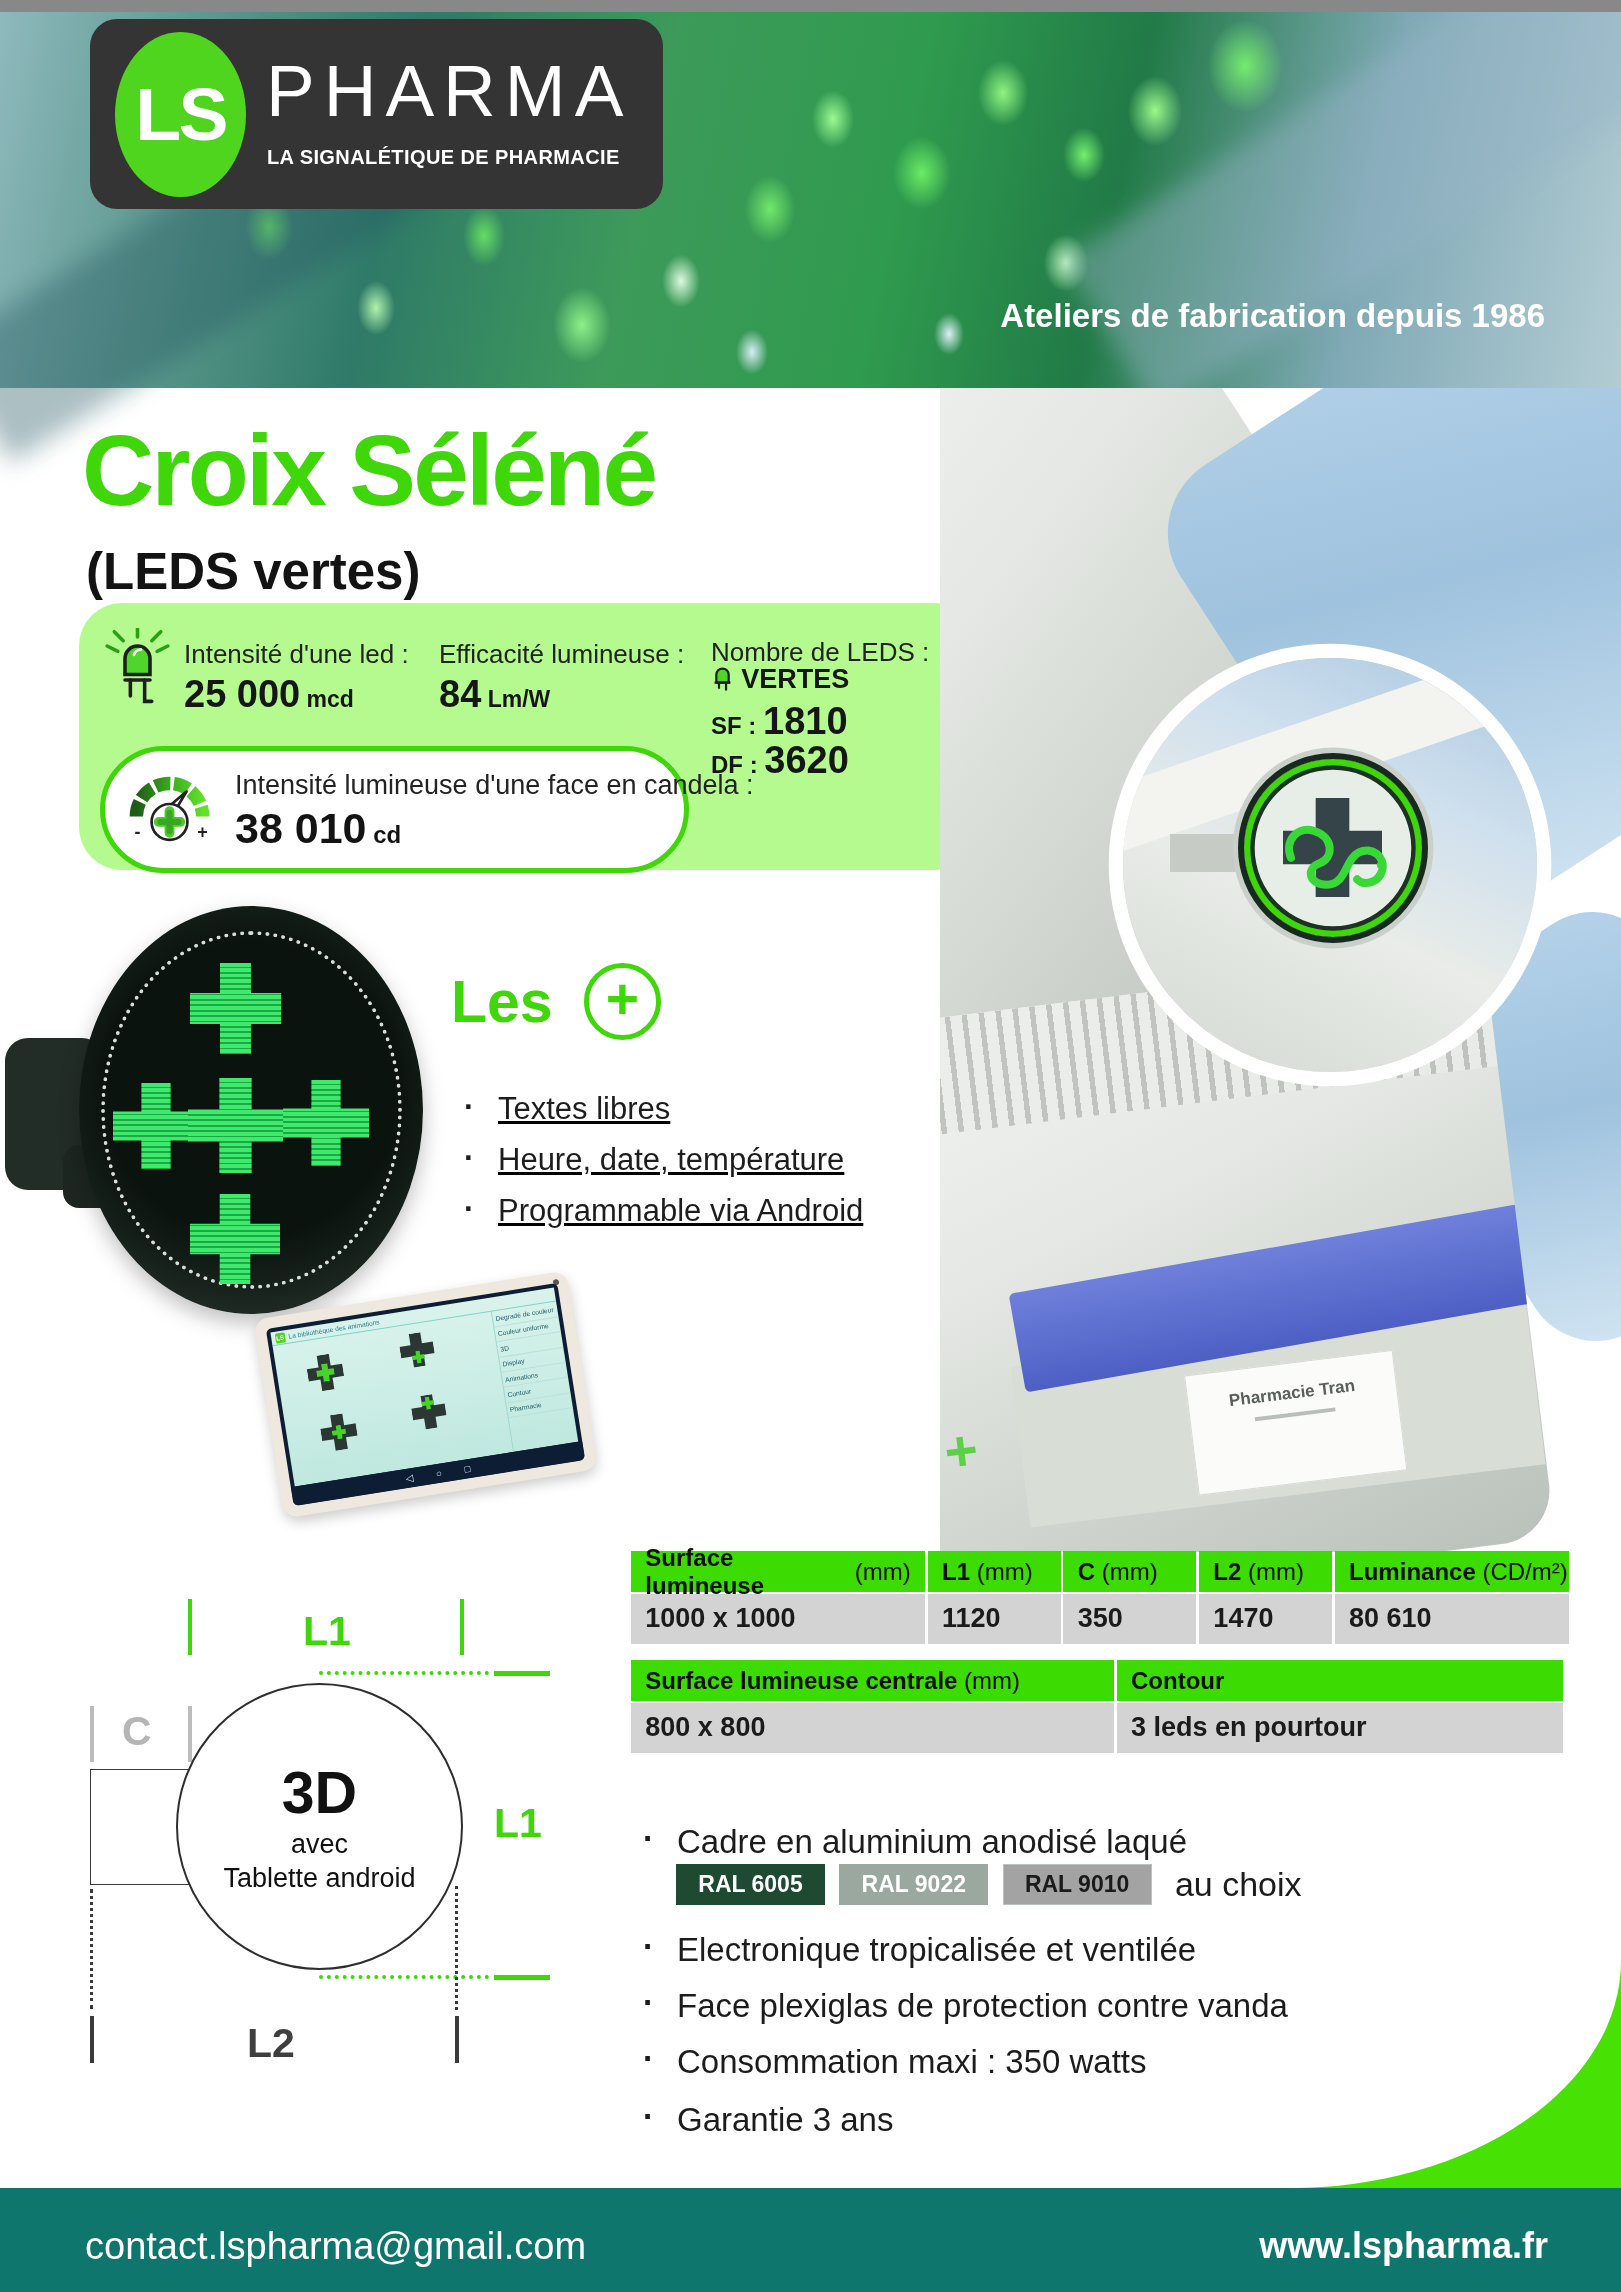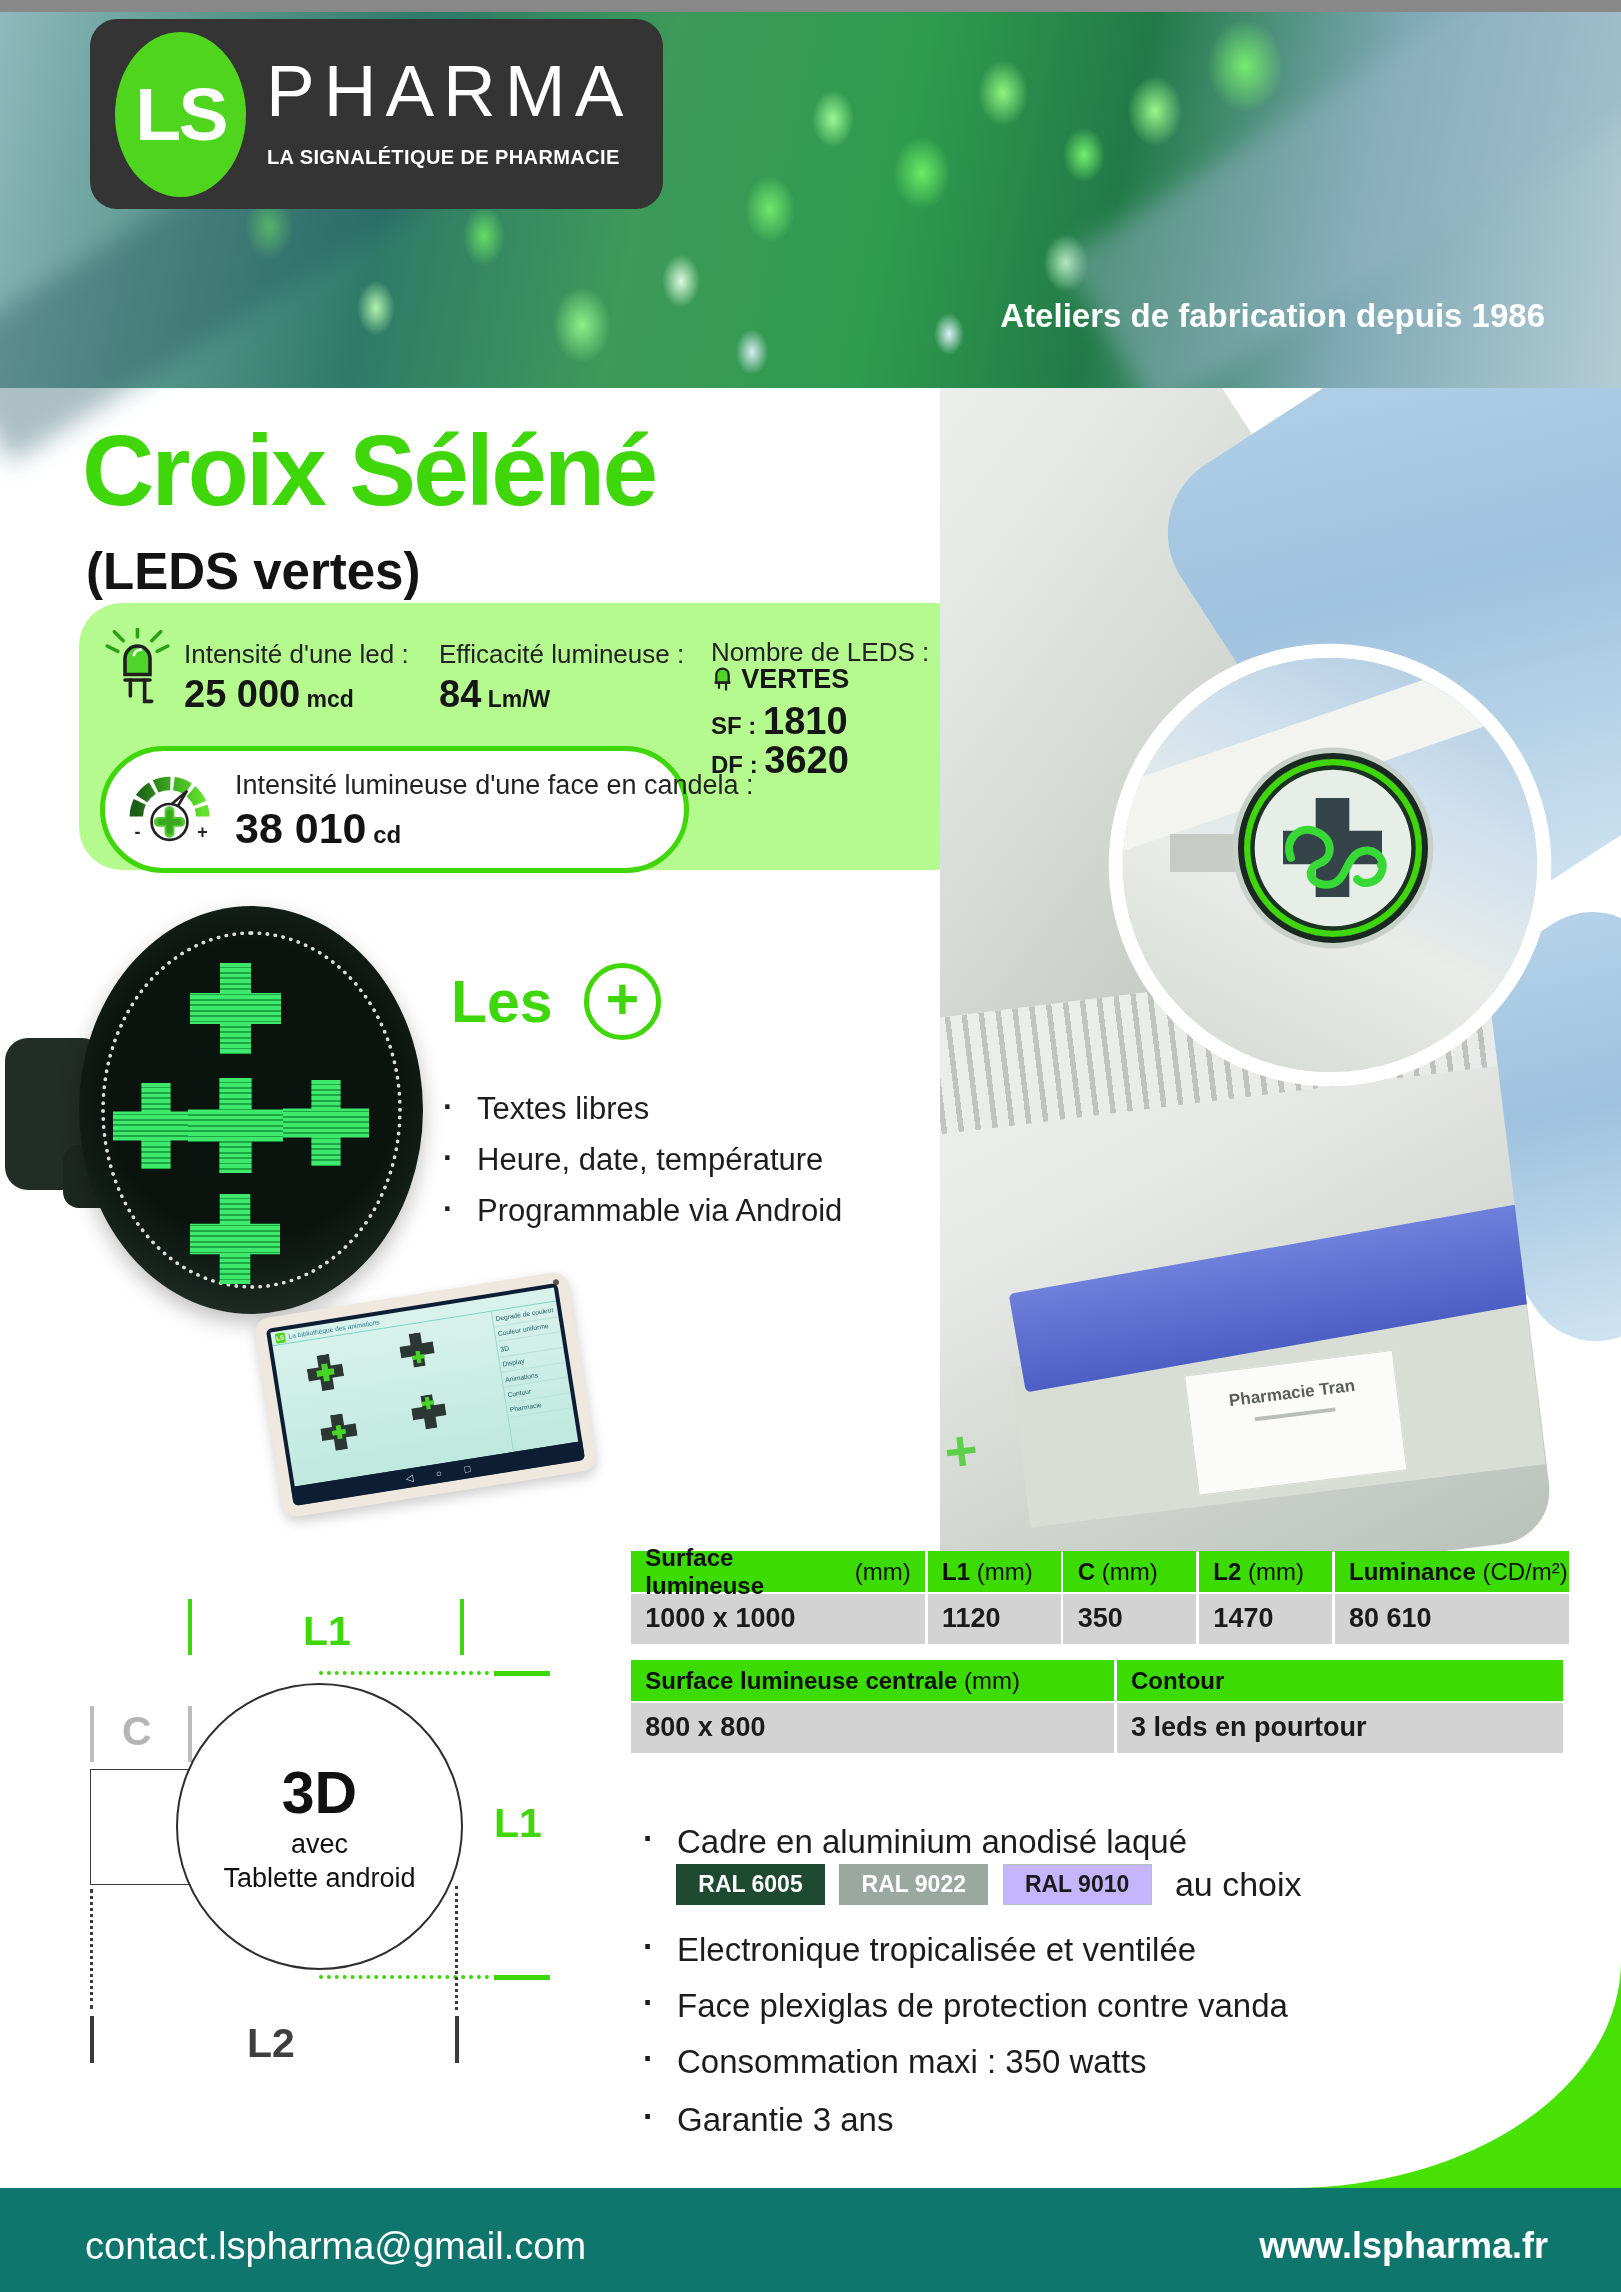--- a/index.html
+++ b/index.html
@@ -80,21 +80,21 @@
   .cx-top{ left:111px; top:57px; width:91px; height:91px; }
   .cx-left{ left:34px; top:177px; width:86px; height:86px; }
   .cx-mid{ left:109px; top:172px; width:95px; height:95px; }
   .cx-right{ left:204px; top:174px; width:86px; height:86px; }
   .cx-bot{ left:111px; top:288px; width:90px; height:90px; }
 
   
   .les-heading{ left:451px; top:956px; color:#3fd60a; font-size:59px; font-weight:800; }
   .plus-circle{ left:584px; top:951px; width:77px; height:77px; border:5.4px solid #3fd60a; border-radius:50%;
     color:#3fd60a; font-size:57px; font-weight:900; display:flex; align-items:center; justify-content:center; padding-bottom:5.4px; }
-  .plus-items{ left:443px; top:1071px; list-style:none; }
+  .plus-items{ left:464px; top:1071px; list-style:none;text-decoration:underline; }
   .plus-items li{ font-size:31px; color:#1d1d1d; line-height:51px; padding-left:34px; position:relative; }
   .plus-items li::before{ content:"·"; position:absolute; left:0; top:-1.8px; font-weight:700; color:#1d1d1d; }
 
   
   .tablet{ left:267px; top:1282px; width:317px; height:201px; transform:rotate(-9deg);
     background:#efe8df; border-radius:14.3px; box-shadow:0 5.4px 12.5px rgba(0,0,0,.2); }
   .tablet-cam{ position:absolute; right:9px; top:7.2px; width:6.3px; height:6.3px; border-radius:50%; background:#5a554e; }
   .tab-screen{ position:absolute; left:10.7px; top:10.7px; right:10.7px; bottom:10.7px; background:#0d1d33; border-radius:5.4px; overflow:hidden; }
   .tab-inner{ position:absolute; left:4.5px; top:4.5px; right:4.5px; bottom:19.7px;
     background:linear-gradient(180deg,#d9f3ec,#bfe8df); overflow:hidden; }
@@ -172,21 +172,21 @@
   .c1{ width:294px; } .c2{ width:133px; } .c3{ width:133px; } .c4{ width:133px; } .c5{ width:234px; }
   .d1{ width:483px; } .d2{ width:446px; }
 
   
   .feat{ position:absolute; font-size:33px; color:#1c1c1c; padding-left:34px; }
   .feat::before{ content:"·"; position:absolute; left:0; top:-2.7px; font-weight:700; }
   .swatches{ left:676px; top:1852px; display:flex; align-items:center; gap:14.3px; }
   .sw{ width:149px; height:41px; display:flex; align-items:center; justify-content:center;
     font-size:23px; font-weight:700; color:#fff; }
   .sw1{ background:#1d4a31; } .sw2{ background:#9aa89f; }
-  .sw3{ background:#c4b5fd; color:#1a1a1a; border:1.8px solid #b9c3bd; }
+  .sw3{ background:#a3a3a3; color:#1a1a1a; border:1.8px solid #b9c3bd; }
   .au-choix{ font-size:34px; color:#1c1c1c; margin-left:9px; }
 
   
   .curve-green{ left:1290px; top:1949px; width:331px; height:227px; background:#47e203; }
   .curve-mask{ left:1290px; top:1949px; width:331px; height:227px; background:#fff;
     border-bottom-right-radius:331px 227px; }
   .footer{ left:0; top:2176px; width:1621px; height:116px; background:#0f766e;
     display:flex; align-items:center; justify-content:space-between; padding:0 73px 0 85px; }
   .footer-email{ color:#fff; font-size:38px; font-weight:400; }
   .footer-site{ color:#fff; font-size:36px; font-weight:800; }

